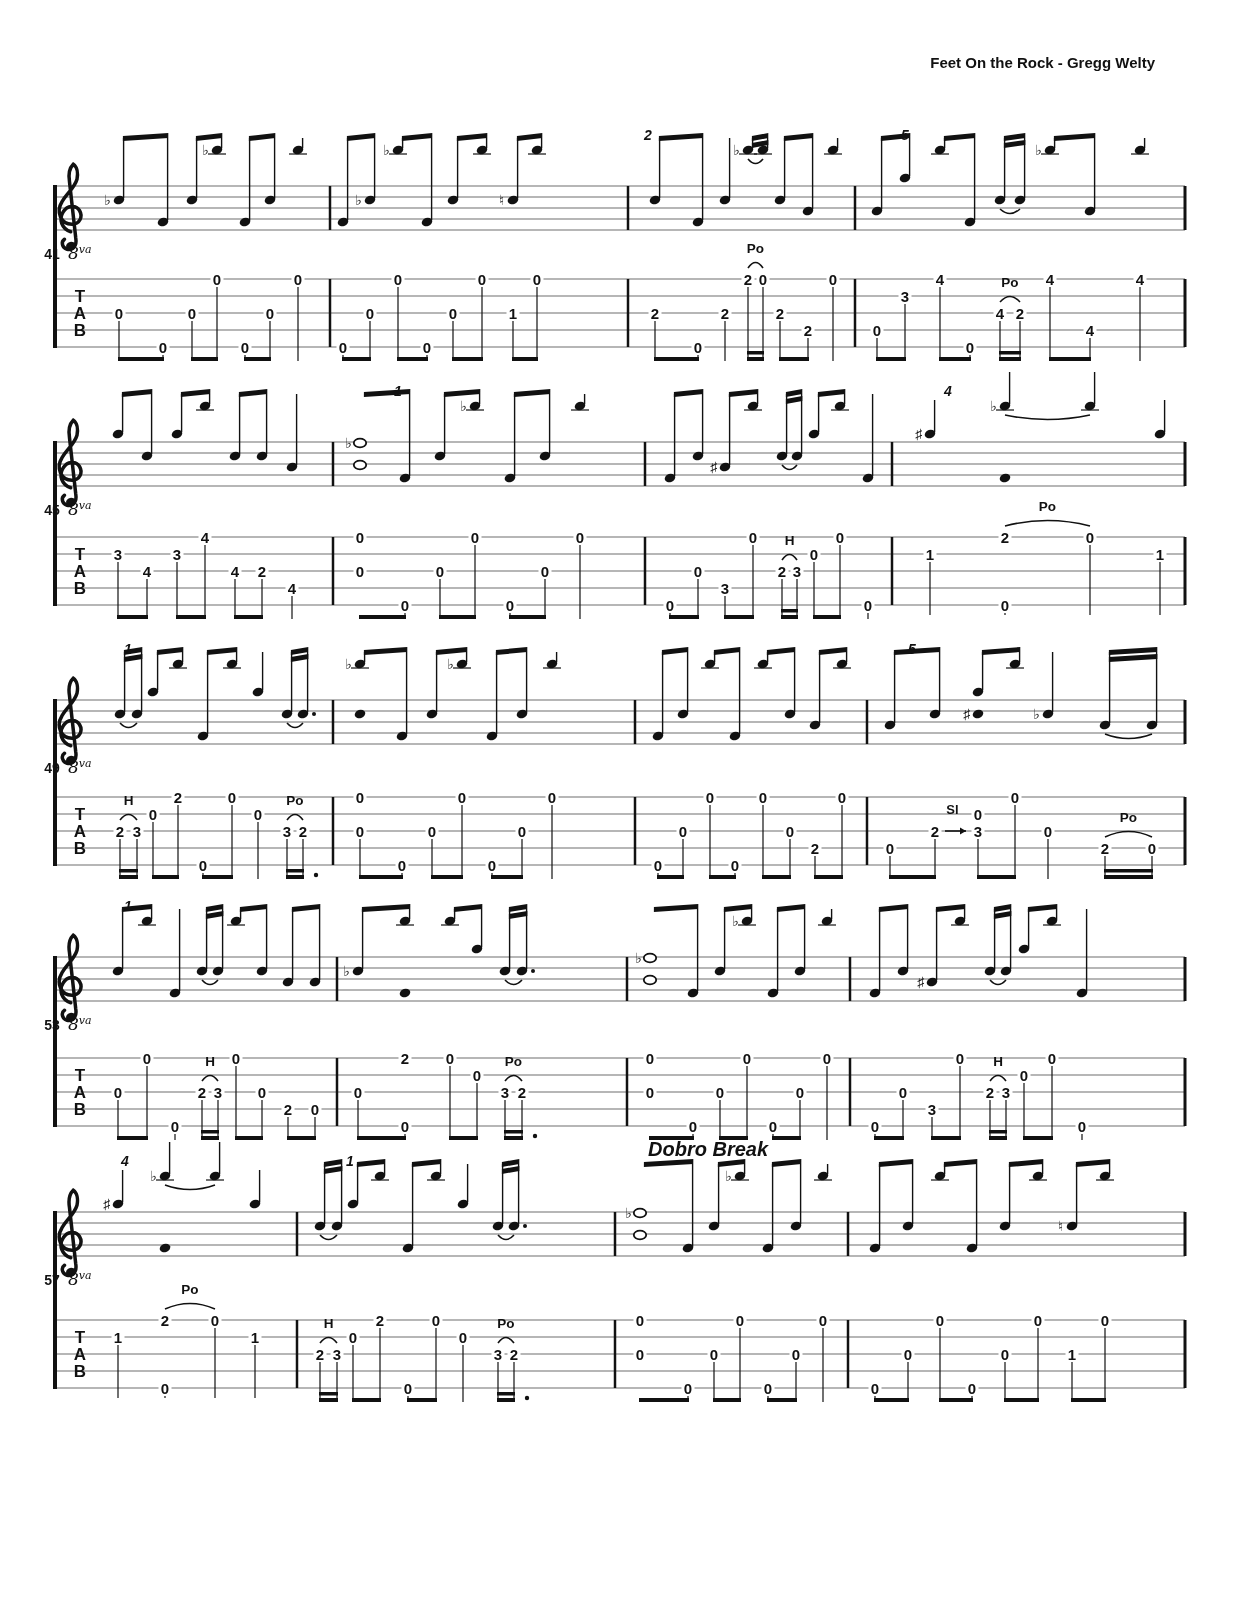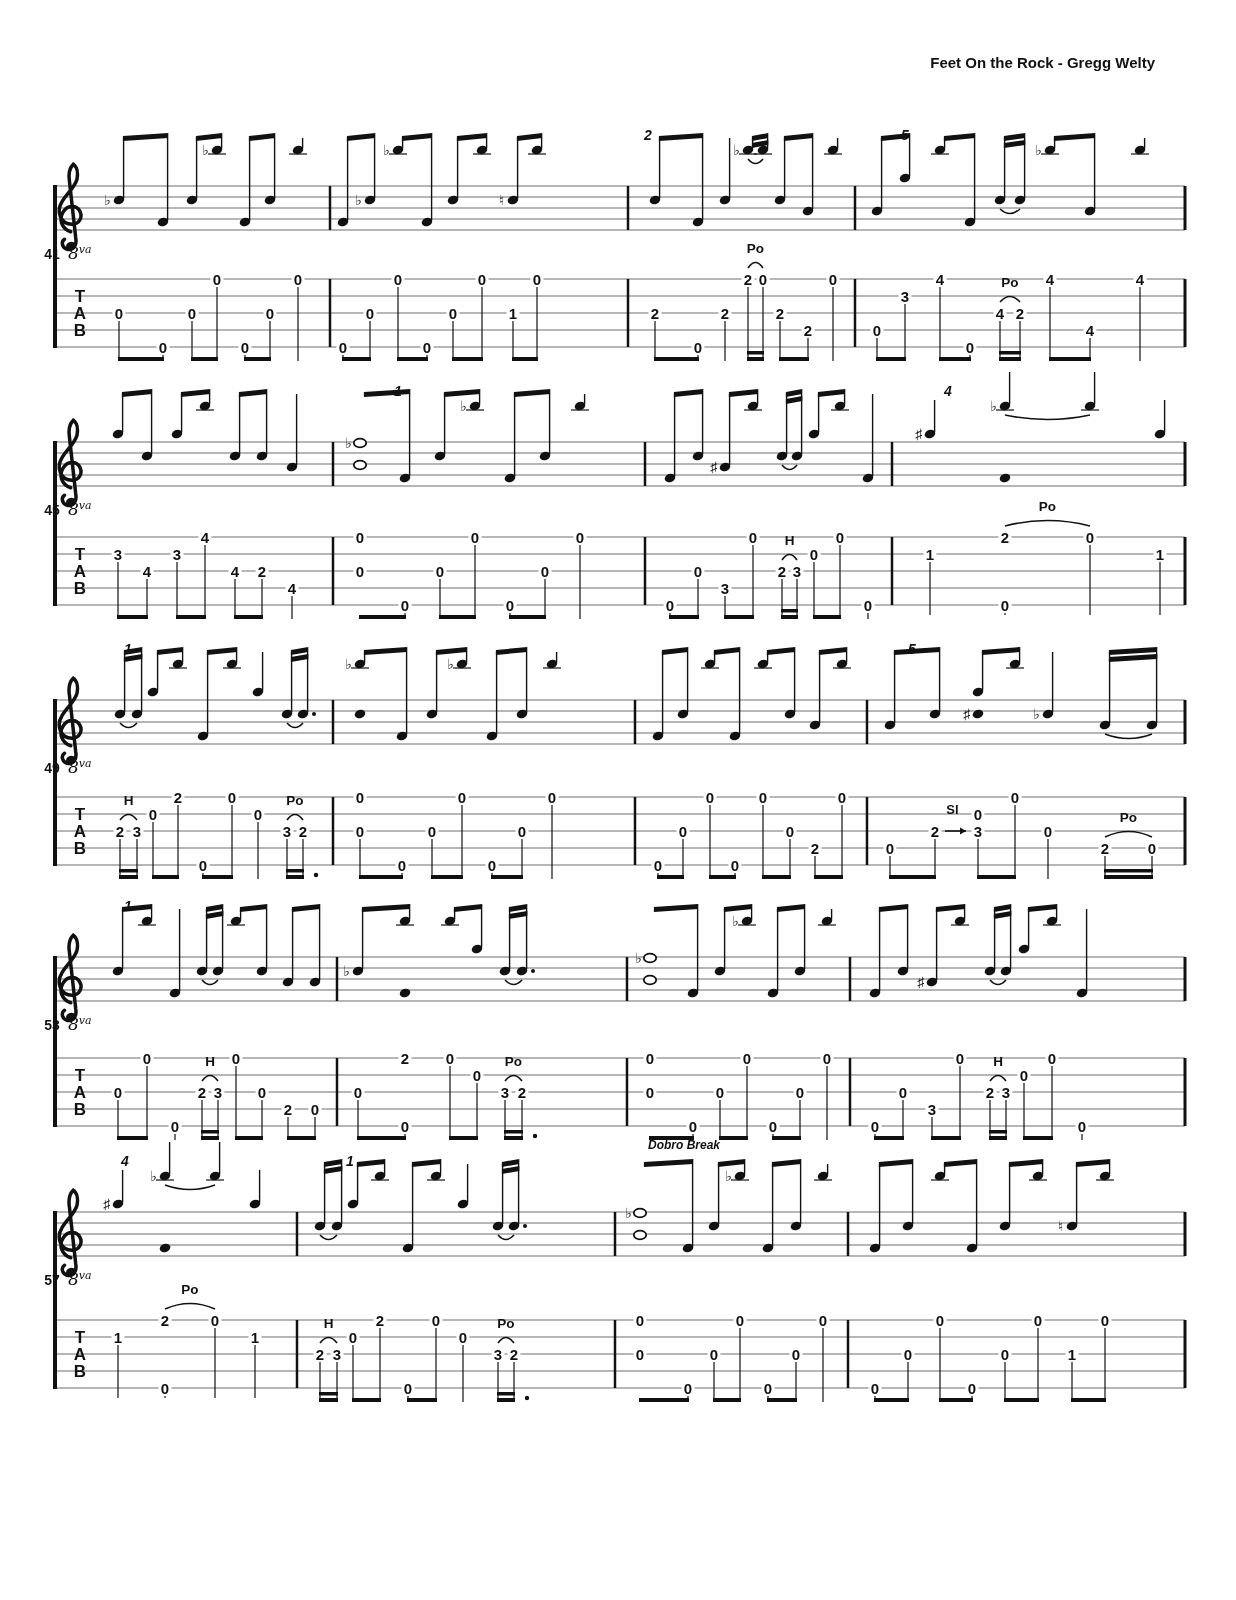--- a/index.html
+++ b/index.html
@@ -1,19 +1,19 @@
 <!DOCTYPE html>
 <html><head>
 <meta charset="utf-8">
 <style>
   html,body{margin:0;padding:0;background:#fff;}
   #page{position:relative;width:1236px;height:1600px;background:#ffffff;overflow:hidden;
         font-family:"Liberation Sans", sans-serif;}
   #title{position:absolute;top:54px;right:81px;font-size:15px;font-weight:bold;color:#111;}
-  #dobro{position:absolute;left:648px;top:1138px;font-size:12px;font-weight:bold;font-style:italic;color:#111;}
+  #dobro{position:absolute;left:648px;top:1138px;font-size:20px;font-weight:bold;font-style:italic;color:#111;}
   svg text{user-select:none;}
 </style>
 </head>
 <body>
 
 <div id="page">
   <div id="title">Feet On the Rock - Gregg Welty</div>
   <div id="dobro">Dobro Break</div>
   <svg id="score" width="1236" height="1600" viewBox="0 0 1236 1600" xmlns="http://www.w3.org/2000/svg">
       <g>

